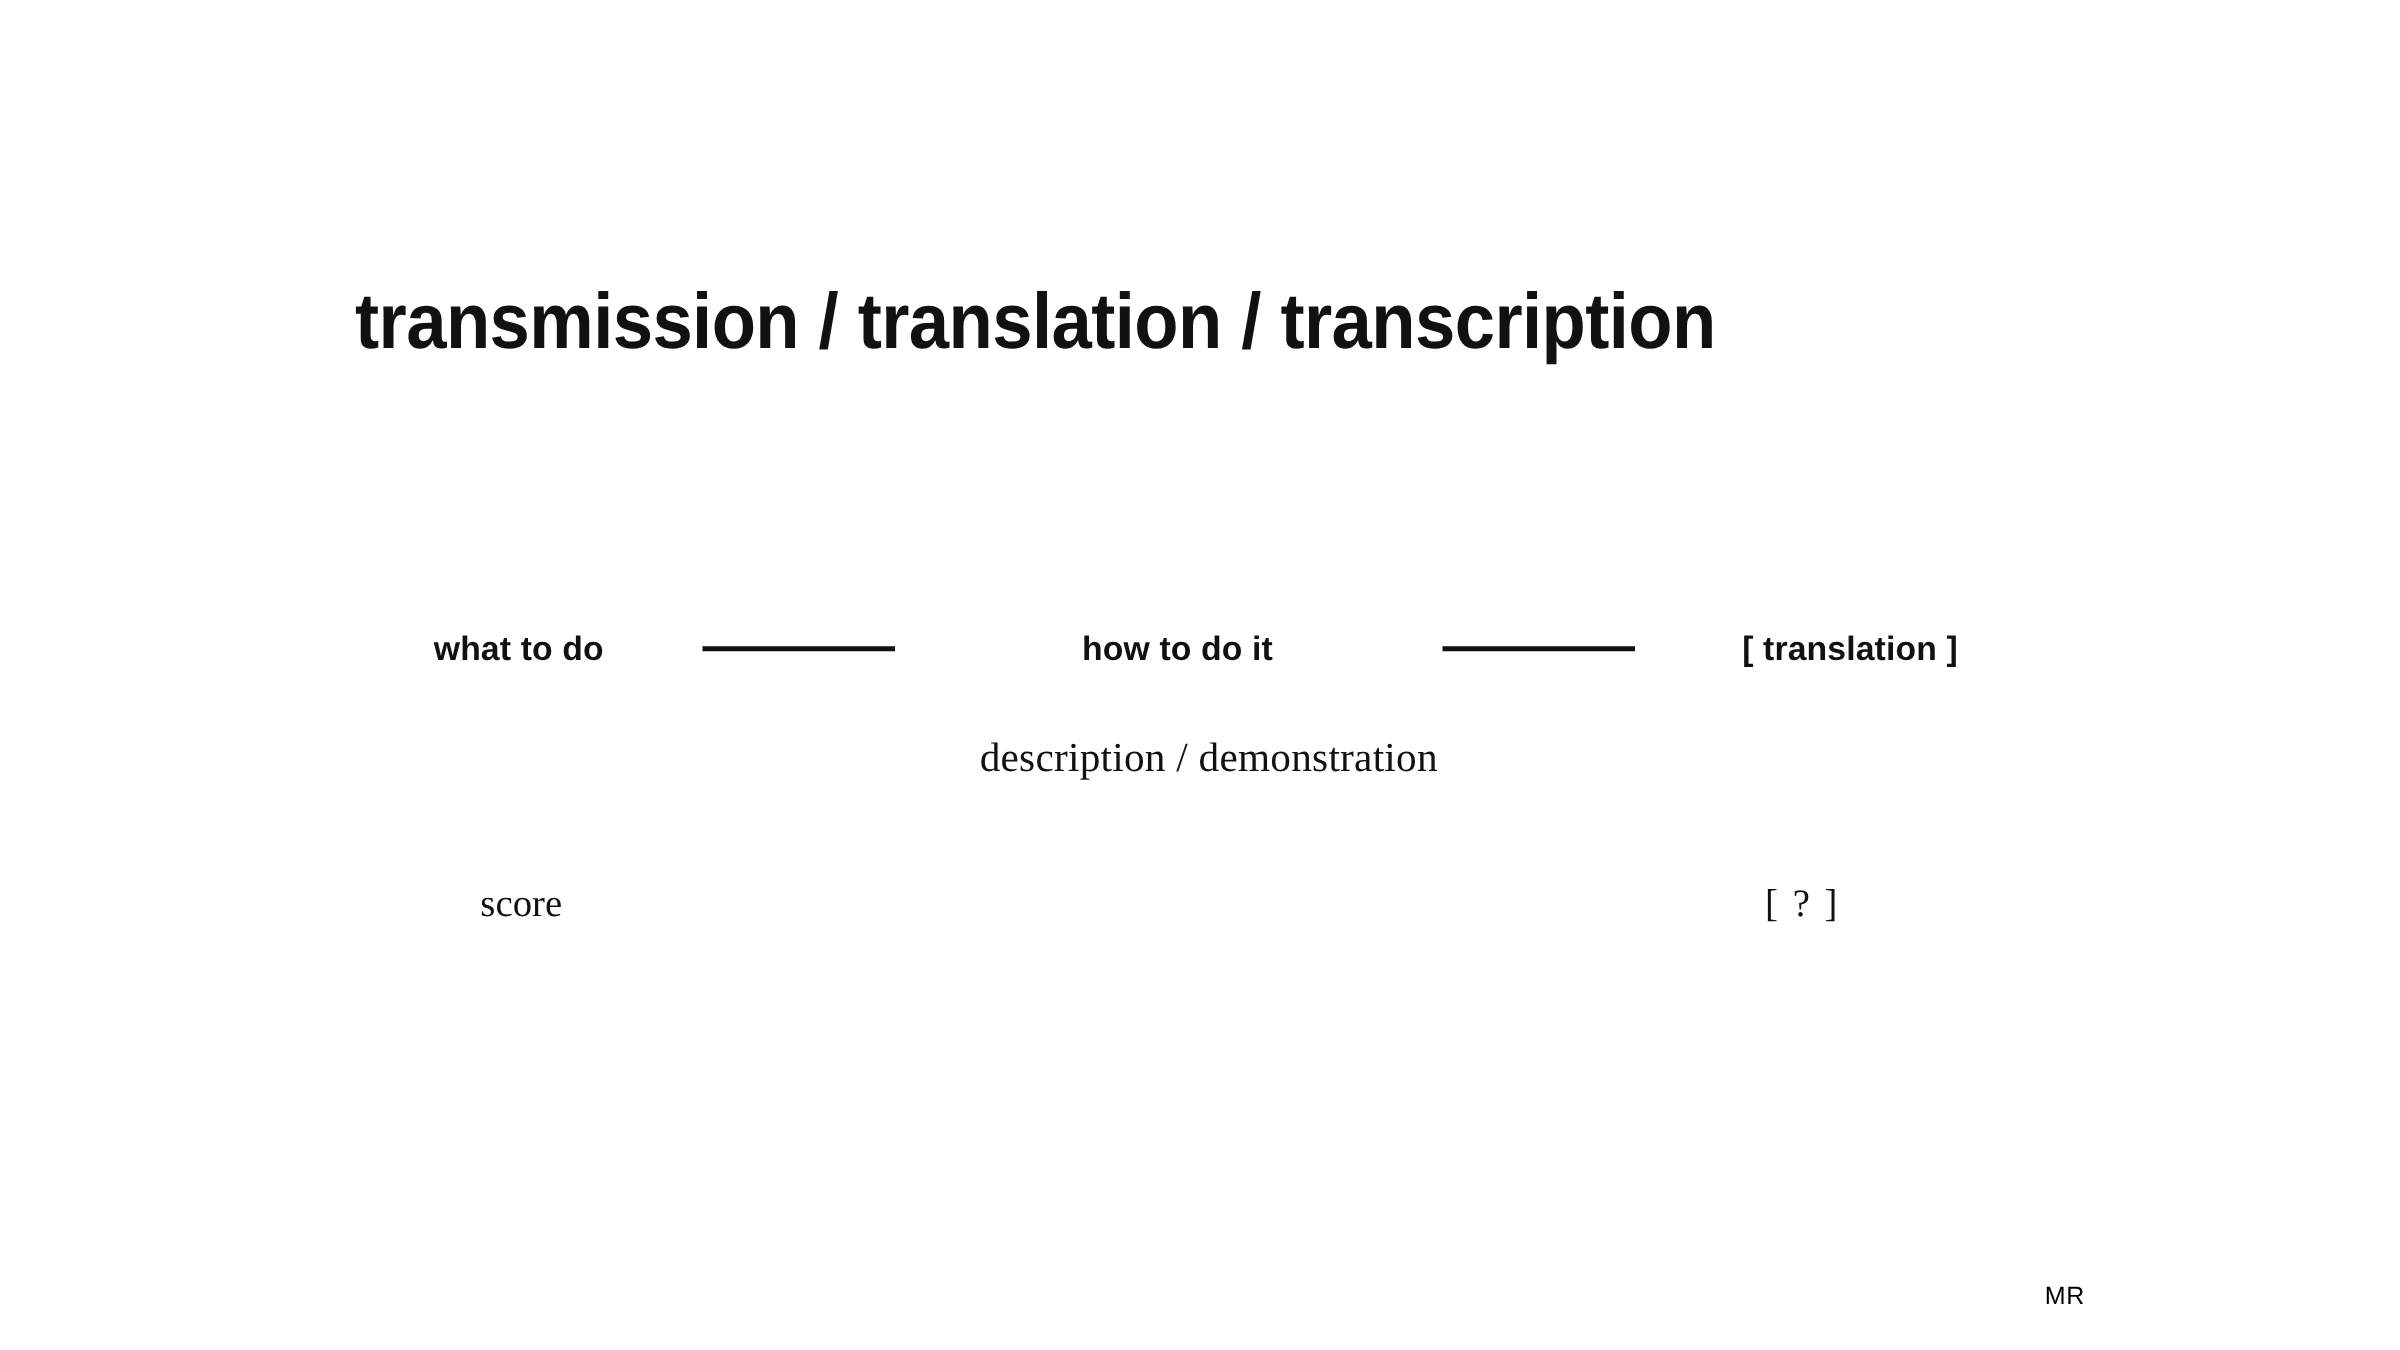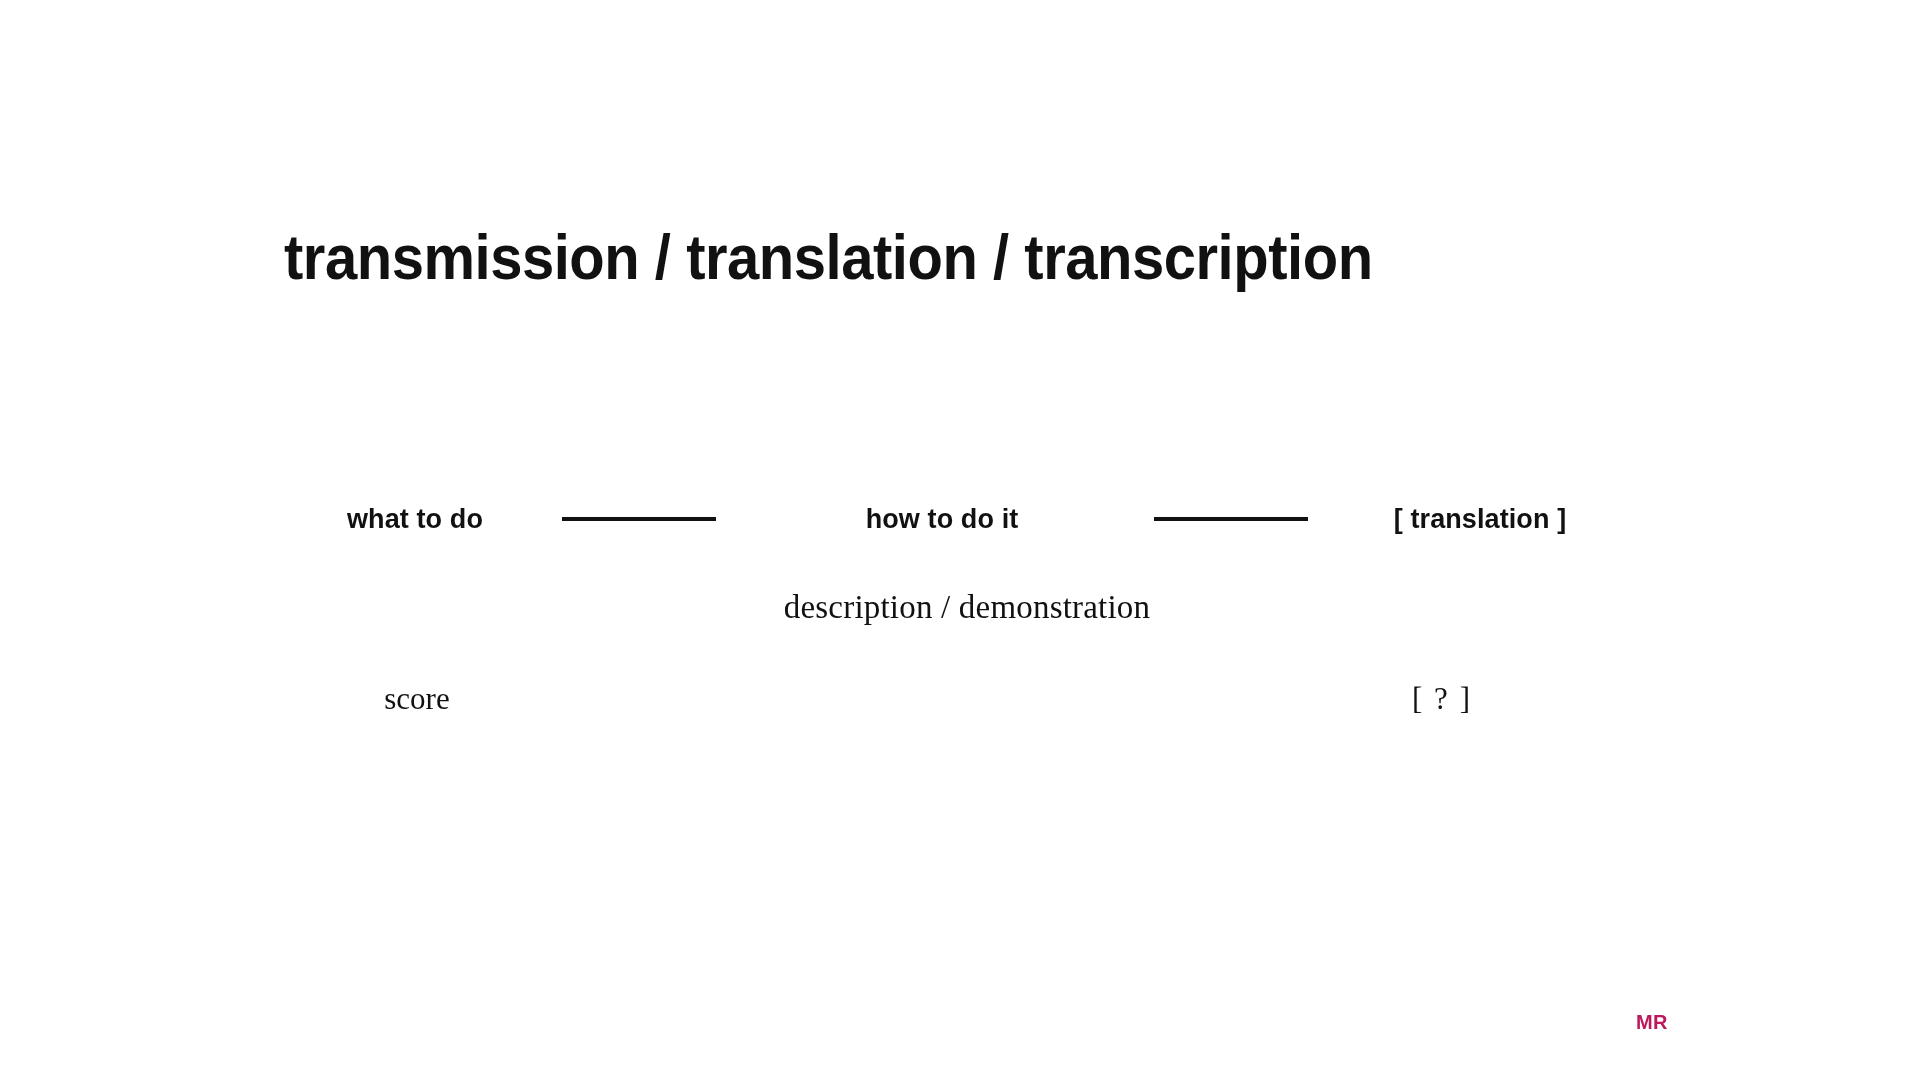--- a/index.html
+++ b/index.html
@@ -48,21 +48,21 @@
     position: absolute;
     left: 0;
     width: 1340px;
     display: flex;
     align-items: center;
     justify-content: space-between;
   }
 
   .row-heads { top: 0px; height: 44px; }
   .row-mid   { top: 88px; height: 44px; }
-  .row-low   { top: 180px; height: 44px; gap: 12px; }
+  .row-low   { top: 204px; height: 44px; gap: 12px; }
 
   .cell {
     display: flex;
     align-items: flex-start;
     justify-content: center;
     white-space: nowrap;
   }
 
   .col-left   { width: 250px; justify-content: center; }
   .col-center { width: 380px; justify-content: center; margin-left: 14px; }
@@ -108,25 +108,25 @@
 
   
   .nudge-left-low   { transform: translateX(2px); }
   .nudge-right-low  { transform: translateX(-38px); }
   .nudge-right-mid  { transform: translateX(-4px); }
 
   
   .signature {
     position: absolute;
     right: 48px;
-    bottom: 46px;
+    bottom: 31px;
     font-family: "Liberation Sans", sans-serif;
     font-size: 20px;
-    font-weight: 700;
-    color: #be185d;
+    font-weight: 400;
+    color: #000000;
     letter-spacing: 0.5px;
   }
 </style>
 </head>
 <body>
 
 <div id="slide">
 
   <div class="slide-title">transmission / translation / transcription</div>
 

